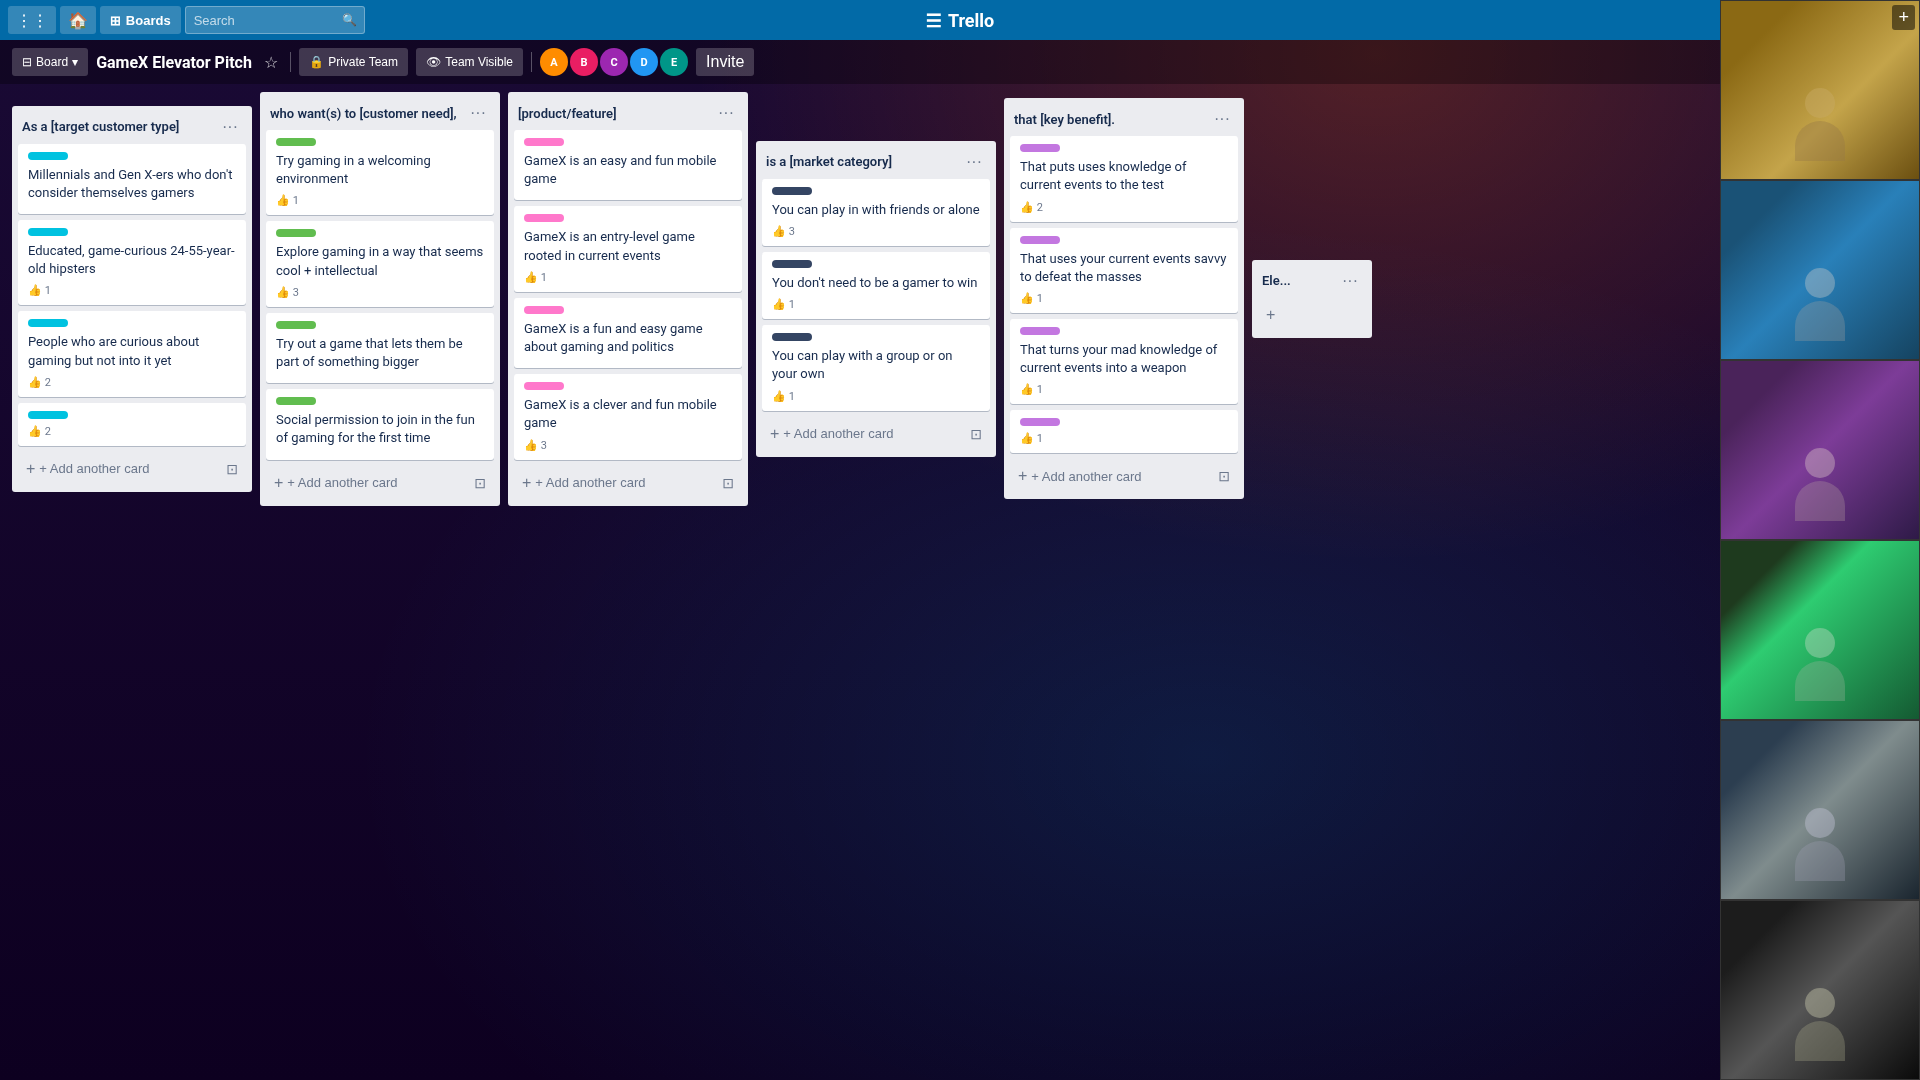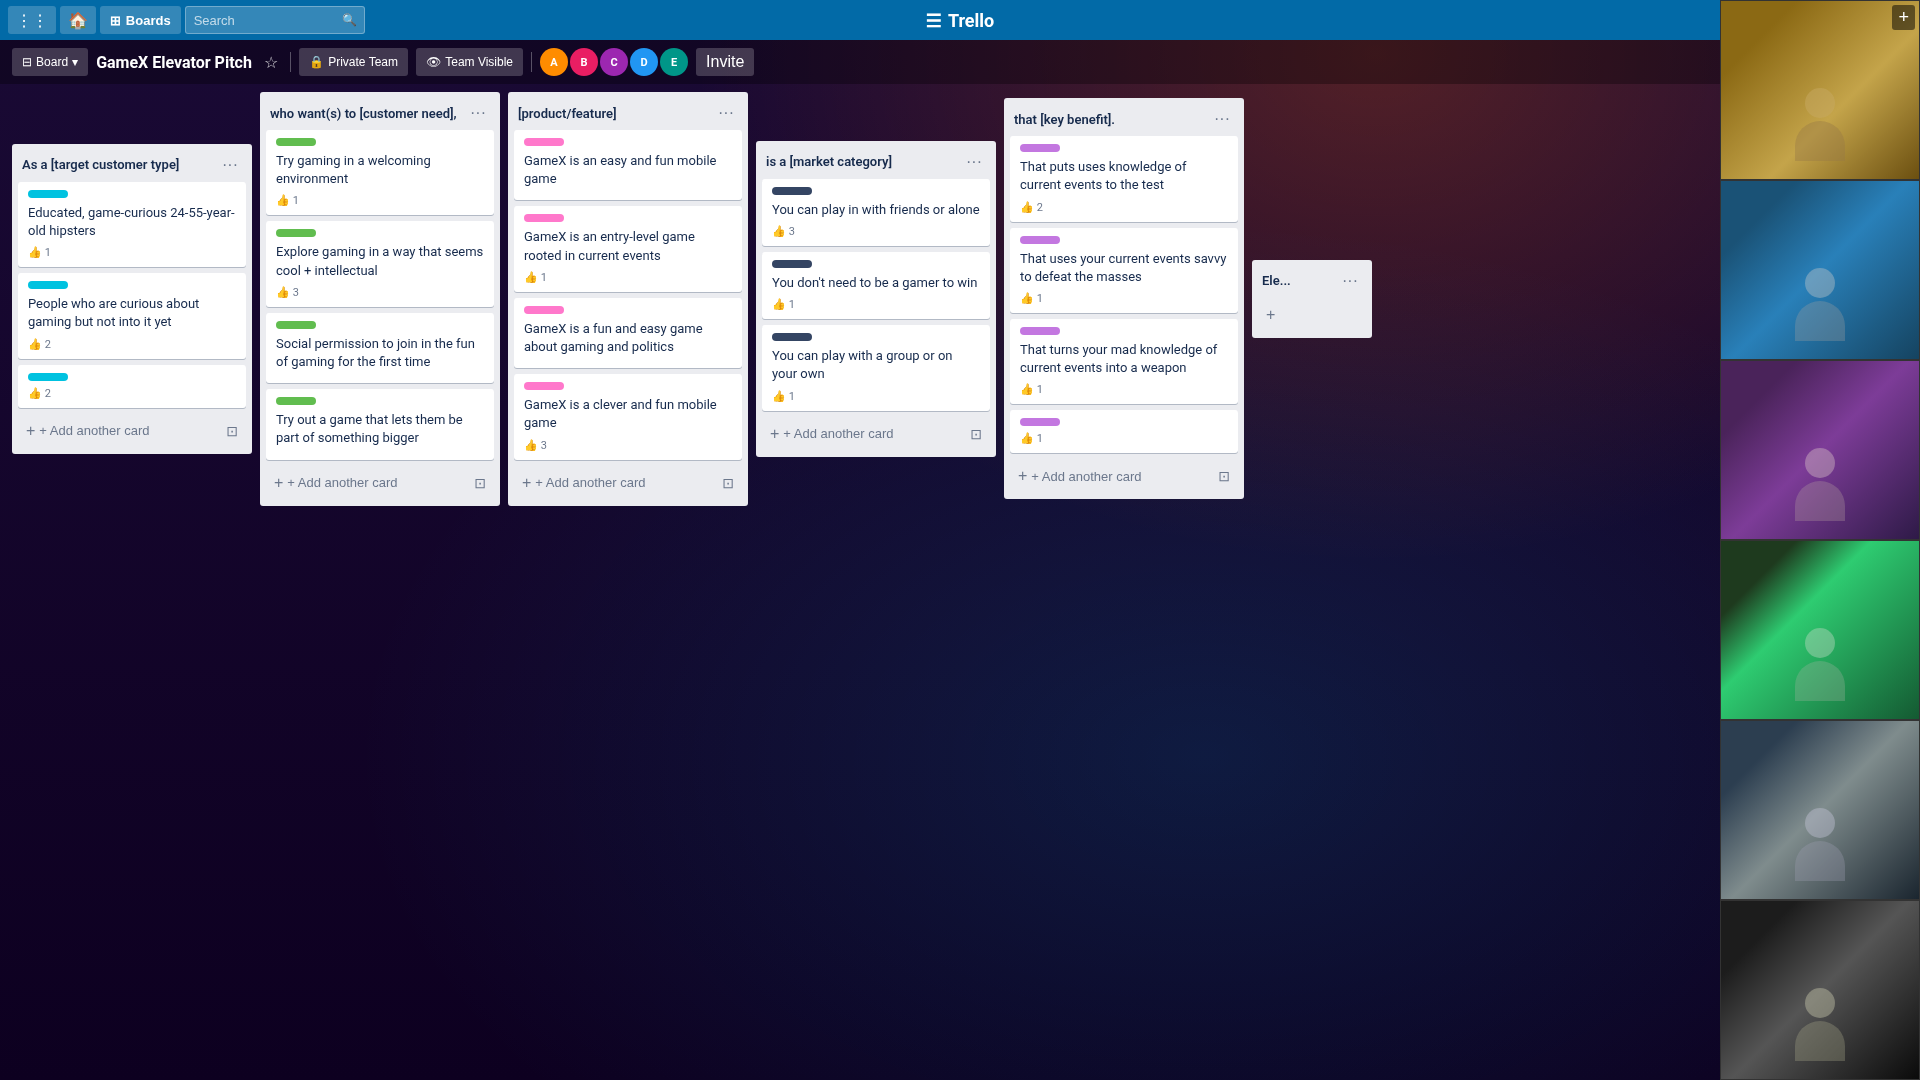--- a/index.html
+++ b/index.html
@@ -476,20 +476,24 @@
 
 <div class="board-content" style="position:relative;z-index:5;margin-right:200px;">
 
   <div class="column">
     <div class="column-header">
       <span class="column-title">As a [target customer type]</span>
       <button class="column-menu-btn">···</button>
     </div>
     <div class="column-cards">
 
+      <div class="card">
+        <div class="card-label label-cyan"></div>
+        <div class="card-text">Millennials and Gen X-ers who don't consider themselves gamers</div>
+      </div>
 
       <div class="card">
         <div class="card-label label-cyan"></div>
         <div class="card-text">Educated, game-curious 24-55-year-old hipsters</div>
         <div class="card-footer">
           <div class="card-likes">
             <span>👍</span>
             <span>1</span>
           </div>
         </div>
@@ -550,26 +554,26 @@
         <div class="card-footer">
           <div class="card-likes">
             <span>👍</span>
             <span>3</span>
           </div>
         </div>
       </div>
 
       <div class="card">
         <div class="card-label label-green"></div>
+        <div class="card-text">Try out a game that lets them be part of something bigger</div>
+      </div>
+
+      <div class="card">
+        <div class="card-label label-green"></div>
         <div class="card-text">Social permission to join in the fun of gaming for the first time</div>
-      </div>
-
-      <div class="card">
-        <div class="card-label label-green"></div>
-        <div class="card-text">Try out a game that lets them be part of something bigger</div>
       </div>
 
     </div>
     <div style="padding: 0 4px 4px 4px;">
       <button class="add-card-btn">
         <span class="add-card-icon">+</span>
         <span>+ Add another card</span>
         <span class="add-card-archive">⊡</span>
       </button>
     </div>

